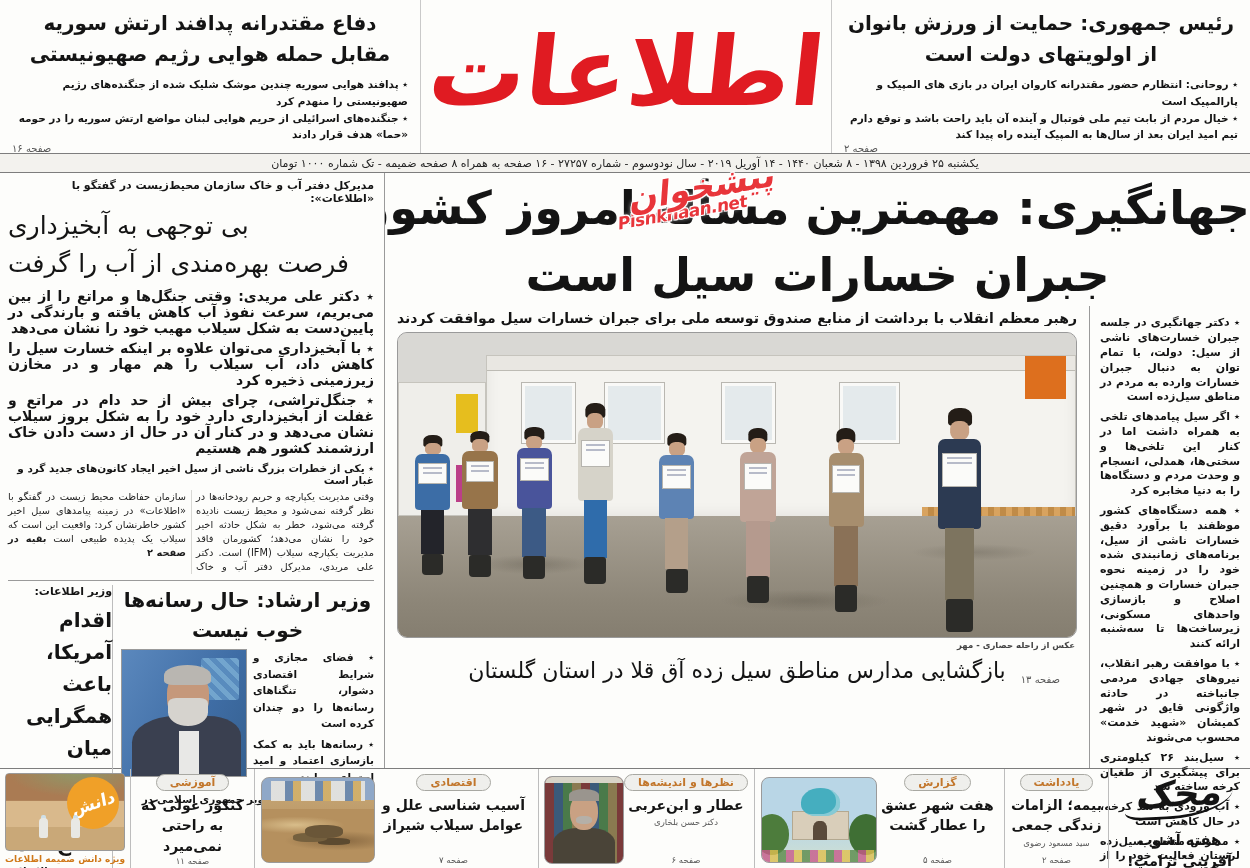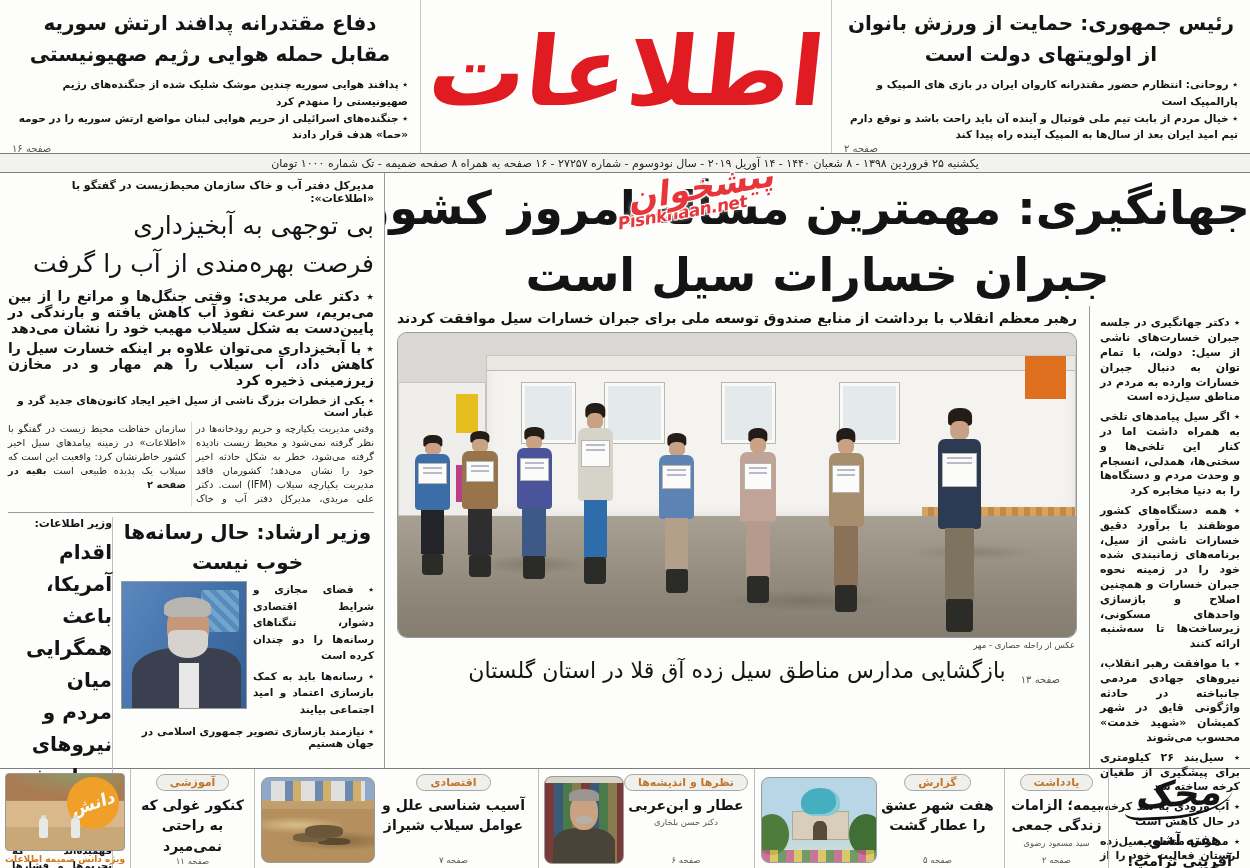--- a/index.html
+++ b/index.html
@@ -65,29 +65,29 @@
   }
   .boy { position:absolute; }
   .boy .hair { position:absolute; top:0; left:50%; transform:translateX(-50%); width:46%; height:8%; background:#241d17; border-radius:45% 45% 20% 20%; }
   .boy .face { position:absolute; top:5.5%; left:50%; transform:translateX(-50%); width:38%; height:8.5%; background:#c9a184; border-radius:40%; }
   .boy .torso { position:absolute; top:13.5%; left:8%; width:84%; height:40%; border-radius:7px 7px 4px 4px; }
   .boy .sign { position:absolute; top:20%; left:16%; width:68%; height:15%; background:#fbfbf9; border:1px solid #b6b4ae; }
   .boy .sign i { display:block; height:2px; margin:3px 4px 0; background:#9aa0b5; opacity:.7; }
   .boy .legs { position:absolute; top:53%; left:22%; width:56%; height:32%; }
   .boy .boots { position:absolute; top:84.5%; left:24%; width:52%; height:15%; background:#2b2b28; border-radius:3px 3px 4px 4px; }
 
-  .credit { font-size:8.5px; color:#444; text-align:right; padding-right:2px; margin-top:2px; }
+  .credit { font-size:8.5px; color:#444; text-align:right; padding-right:2px; margin-top:2px;font-weight:bold; }
   .caption-row { position:relative; margin-top:8px; }
   .caption { text-align:center; font-size:22px; font-weight:500; letter-spacing:-0.5px; }
   .caption-row .pageref { position:absolute; right:17px; bottom:-2px; }
 
   
   .col-left { flex:1; padding:6px 10px 0 8px; display:flex; flex-direction:column; }
   .kicker { font-size:11px; font-weight:bold; text-align:right; }
-  .water-h { text-align:right; font-weight:500; font-size:25px; line-height:1.5; margin-top:2px; }
+  .water-h { text-align:left; font-weight:500; font-size:25px; line-height:1.5; margin-top:2px; }
   .water-bullets { margin-top:6px; font-size:14px; font-weight:bold; line-height:16px; text-align:justify; }
   .water-bullets > div { margin-bottom:4px; }
   .water-bullets > div::before { content:"٭ "; }
   .water-highlight { font-size:10.5px; font-weight:bold; margin:2px 0 4px; }
   .water-highlight::before { content:"٭ "; }
   .water-body { column-count:2; column-gap:10px; column-rule:1px solid #d8d8d4; font-size:9.8px; line-height:14px; color:#1c1c1c; text-align:justify; }
   .more-ref { font-weight:bold; font-size:9.8px; }
   .left-bottom { display:flex; border-top:1px solid #9a9a9a; margin-top:6px; padding-top:4px; flex:1; }
   .ershad { width:262px; border-left:1px solid #bdbdbd; padding-left:8px; display:flex; flex-direction:column; }
   .ershad-h { text-align:center; font-size:20px; font-weight:bold; line-height:1.5; }
@@ -334,20 +334,21 @@
 
     <section class="col-left">
       <div class="kicker">مدیرکل دفتر آب و خاک سازمان محیط‌زیست در گفتگو با «اطلاعات»:</div>
       <h2 class="water-h">
         <div class="nowrap">بی توجهی به آبخیزداری</div>
         <div class="nowrap">فرصت بهره‌مندی از آب را گرفت</div>
       </h2>
       <div class="water-bullets">
           <div>دکتر علی مریدی: وقتی جنگل‌ها و مراتع را از بین می‌بریم، سرعت نفوذ آب کاهش یافته و بارندگی در پایین‌دست به شکل سیلاب مهیب خود را نشان می‌دهد</div>
           <div>با آبخیزداری می‌توان علاوه بر اینکه خسارت سیل را کاهش داد، آب سیلاب را هم مهار و در مخازن زیرزمینی ذخیره کرد</div>
+          <div>جنگل‌تراشی، چرای بیش از حد دام در مراتع و غفلت از آبخیزداری دارد خود را به شکل بروز سیلاب نشان می‌دهد و در کنار آن در حال از دست دادن خاک ارزشمند کشور هم هستیم</div>
         </div>
       <div class="water-highlight">یکی از خطرات بزرگ ناشی از سیل اخیر ایجاد کانون‌های جدید گرد و غبار است</div>
       <div class="water-body">
         <span>وقتی مدیریت یکپارچه و حریم رودخانه‌ها در نظر گرفته نمی‌شود و محیط زیست نادیده گرفته می‌شود، خطر به شکل حادثه اخیر خود را نشان می‌دهد؛ کشورمان فاقد مدیریت یکپارچه سیلاب (IFM) است. دکتر علی مریدی، مدیرکل دفتر آب و خاک سازمان حفاظت محیط زیست در گفتگو با «اطلاعات» در زمینه پیامدهای سیل اخیر کشور خاطرنشان کرد: واقعیت این است که سیلاب یک پدیده طبیعی است</span>
         <span class="more-ref">بقیه در صفحه ۲</span>
       </div>
 
       <div class="left-bottom">
         <section class="ershad">
           <h3 class="ershad-h">

